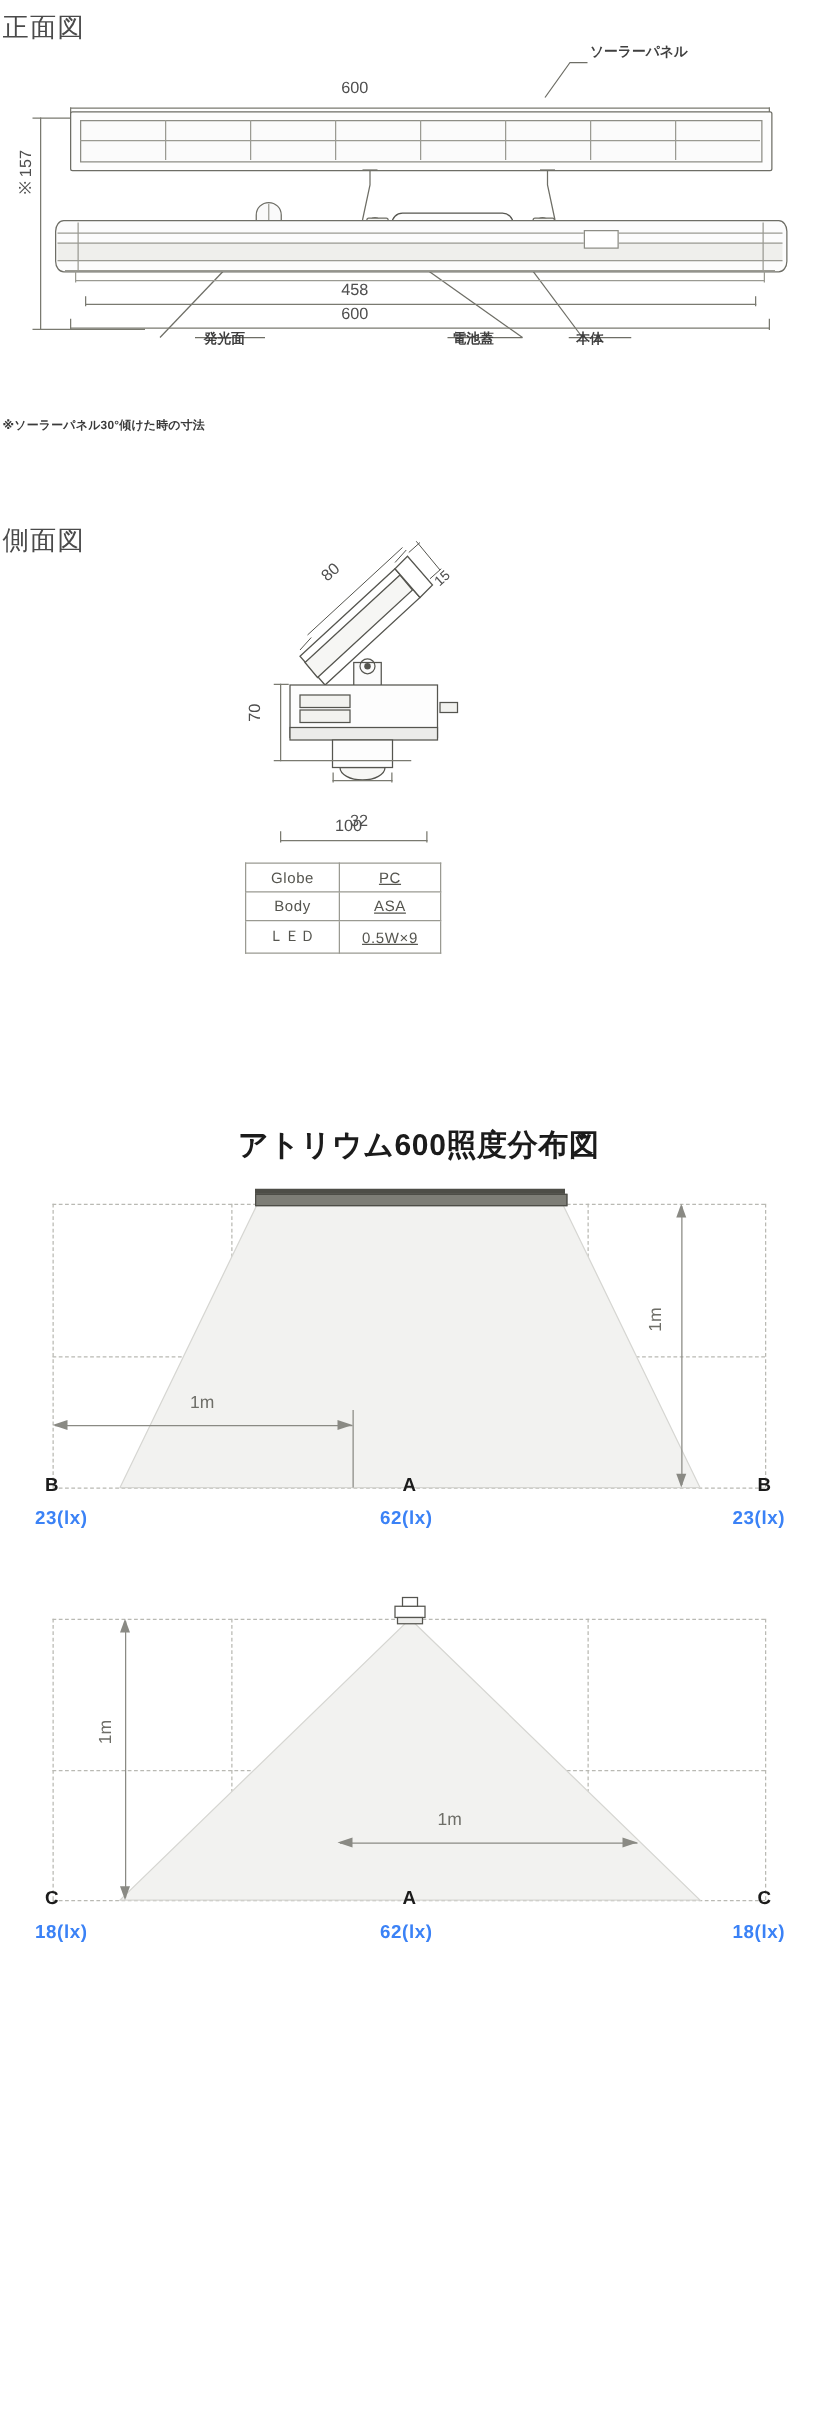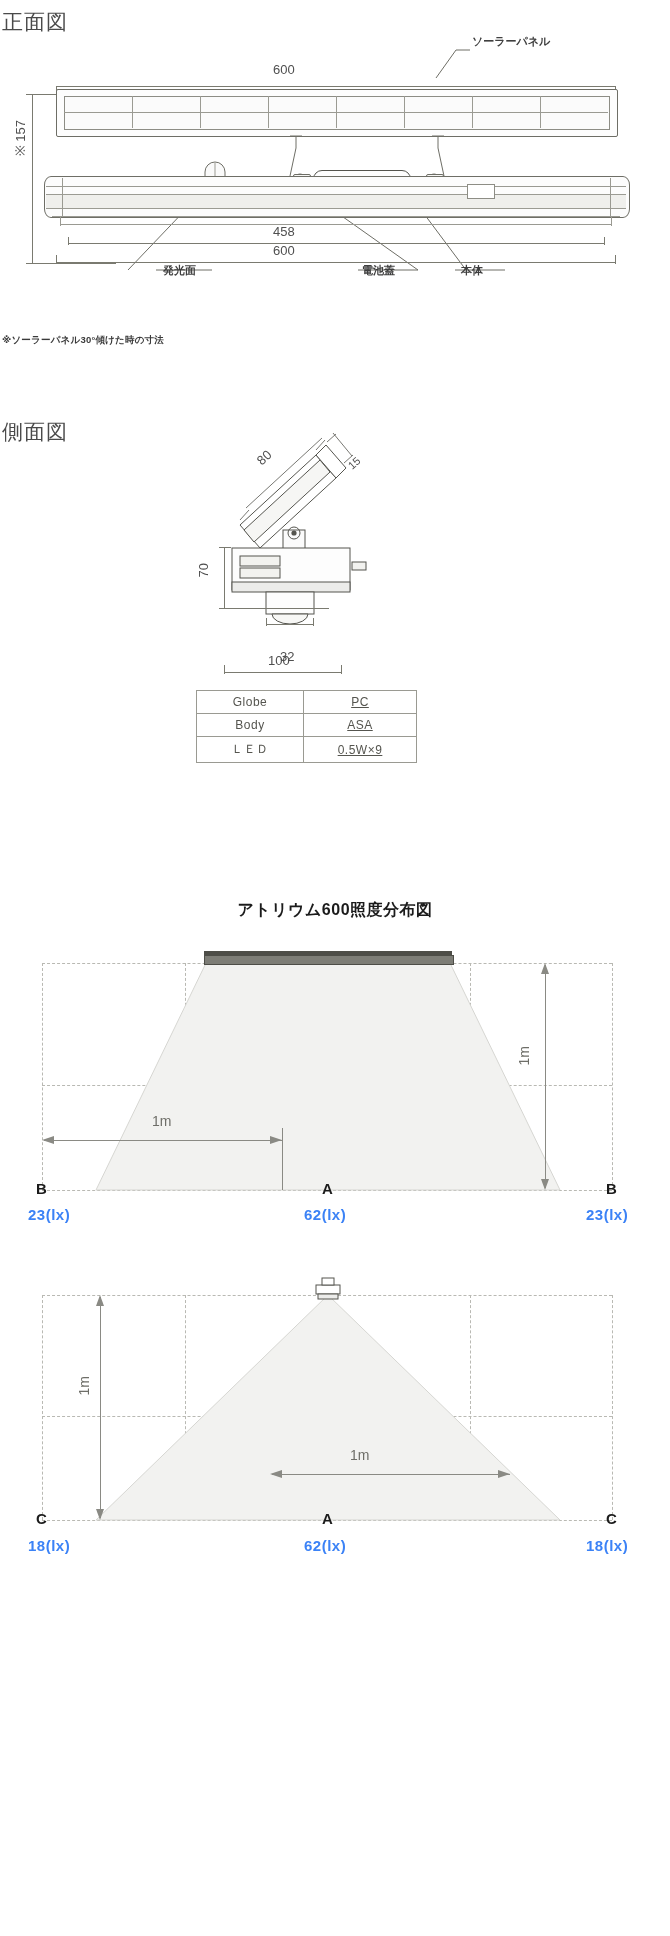--- a/index.html
+++ b/index.html
@@ -42,29 +42,29 @@
   }
   .hinge{position:absolute;border:1px solid #6e6e66;background:#f7f7f5;border-radius:2px;}
   .screwdot{position:absolute;border:1px solid #6e6e66;border-radius:50%;background:#fff;}
 
   
   table.mat{
     position:absolute;border-collapse:collapse;background:#fff;
   }
   table.mat td{
     border:1px solid #9a9a92;font-size:12px;color:#55554f;
-    text-align:center;padding:4px 22px;font-family:"Liberation Sans",sans-serif;
+    text-align:center;padding:4px 6px;font-family:"Liberation Sans",sans-serif;
     letter-spacing:.5px;
   }
   table.mat td.k{width:62px;}
   table.mat td.v{width:68px;text-decoration:underline;}
 
   
   .chart-title{
-    font-size:16px;font-weight:bold;color:#1b1b1b;text-align:center;letter-spacing:.5px;
+    font-size:24px;font-weight:bold;color:#1b1b1b;text-align:center;letter-spacing:.5px;
   }
   .fixture-bar{position:absolute;background:#7d7d76;border:1px solid #4d4d47;}
   .fixture-bar-top{position:absolute;background:#4d4d47;}
   .pt-label{font-size:15px;font-weight:bold;color:#1b1b1b;}
   .lux-label{font-size:15px;font-weight:bold;color:#3b82f6;letter-spacing:.5px;}
   .m-label{font-size:14px;color:#6e6e68;}
   .arrowline{position:absolute;background:#8a8a84;}
   svg.ovl{position:absolute;left:0;top:0;overflow:visible;}
 </style>
 </head>

